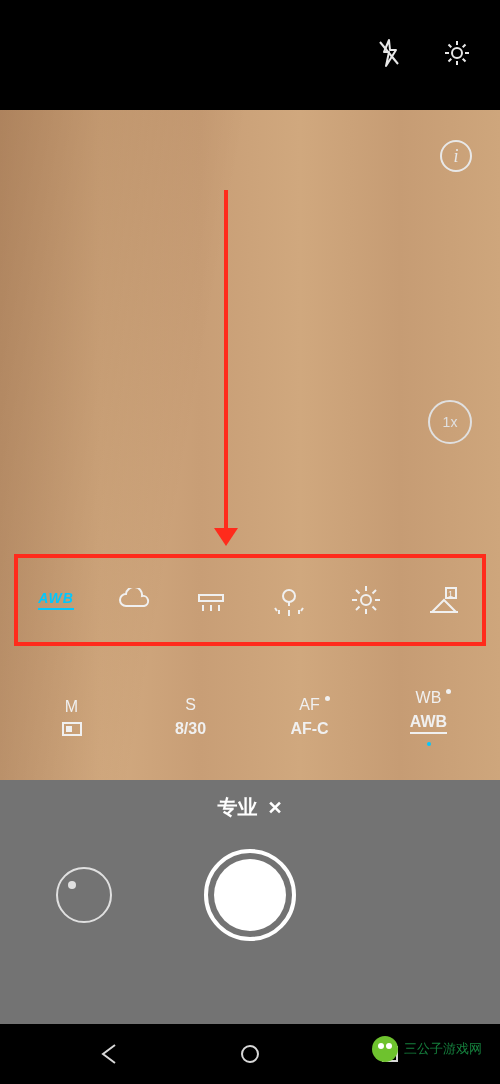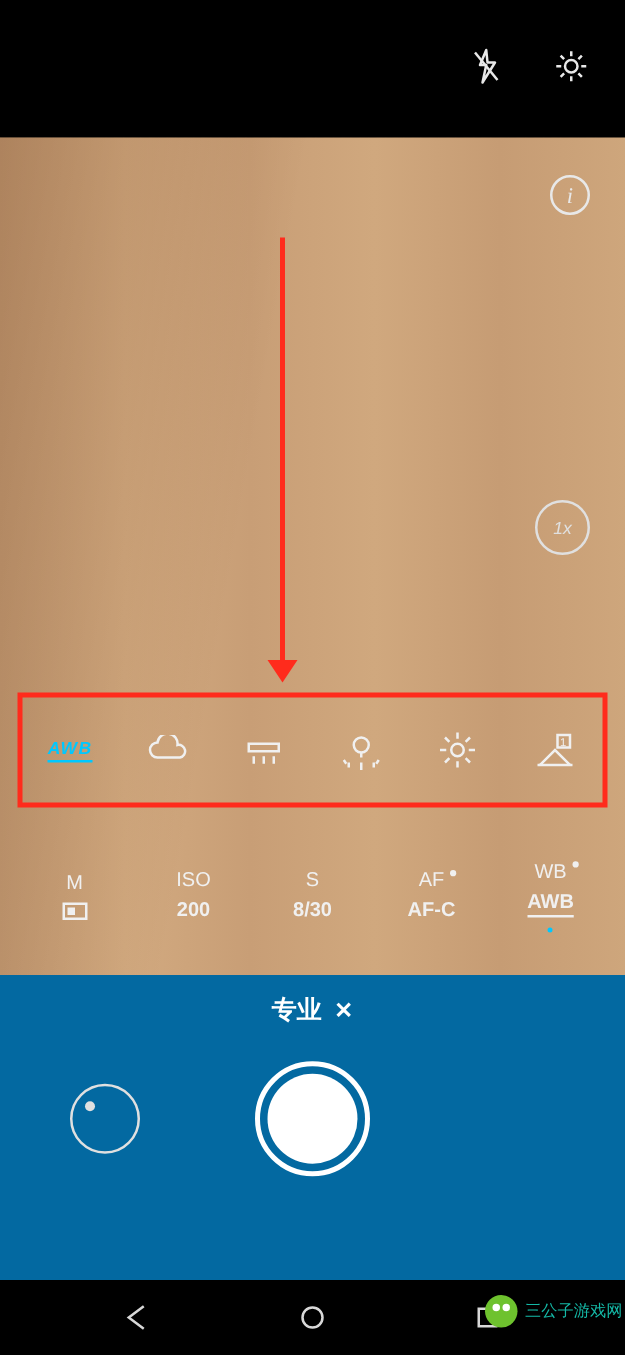--- a/index.html
+++ b/index.html
@@ -43,21 +43,21 @@
     font-family: serif; font-style: italic;
     font-size: 18px; color: #e8e8e8;
   }
   .zoom-circle {
     position: absolute;
     top: 290px; right: 28px;
     width: 44px; height: 44px;
     border: 2px solid #e0e0e0;
     border-radius: 50%;
     display: flex; align-items: center; justify-content: center;
-    font-size: 14px; color: #e0e0e0; font-style: italic;
+    font-size: 14px; color: #e0e0e0;
   }
   .red-arrow {
     position: absolute;
     left: 224px; top: 80px;
     width: 4px; height: 340px;
     background: #ff2b1c;
   }
   .red-arrow::after {
     content: "";
     position: absolute;
@@ -142,21 +142,21 @@
     content: "";
     position: absolute;
     top: 2px; left: 2px;
     width: 6px; height: 6px;
     background: #f0f0f0;
   }
   .bottom-bar {
     position: absolute;
     left: 0; right: 0; top: 780px;
     height: 244px;
-    background: #0369a1;
+    background: #737373;
     text-align: center;
   }
   .mode-row {
     display: flex;
     align-items: center;
     justify-content: center;
     gap: 10px;
     padding-top: 14px;
     font-size: 20px;
     font-weight: 600;
@@ -205,23 +205,23 @@
     justify-content: space-around;
     padding: 0 40px;
   }
   .nav-btn {
     width: 28px; height: 28px;
     display: flex; align-items: center; justify-content: center;
     color: #d8d8d8;
   }
   .watermark {
     position: absolute;
-    right: 2px; bottom: 22px;
+    right: 18px; bottom: 22px;
     display: flex; align-items: center; gap: 6px;
-    font-size: 13px; color: #14b8a6;
+    font-size: 13px; color: #15803d;
   }
   .wm-badge {
     width: 26px; height: 26px;
     background: #6ec22e;
     border-radius: 50%;
     position: relative;
   }
   .wm-badge::before, .wm-badge::after {
     content: "";
     position: absolute;
@@ -309,24 +309,20 @@
       </svg>
     </div>
   </div>
 
   <div class="params-row">
     <div class="param">
       <span class="param-label">M</span>
       <span class="meter-icon"></span>
     </div>
     <div class="param">
-      <span class="param-label">ISO</span>
-      <span class="param-value">200</span>
-    </div>
-    <div class="param">
       <span class="param-label">S</span>
       <span class="param-value">8/30</span>
     </div>
     <div class="param param-dot">
       <span class="param-label">AF</span>
       <span class="param-value">AF-C</span>
     </div>
     <div class="param param-dot param-wb">
       <span class="param-label">WB</span>
       <span class="param-value">AWB</span>

